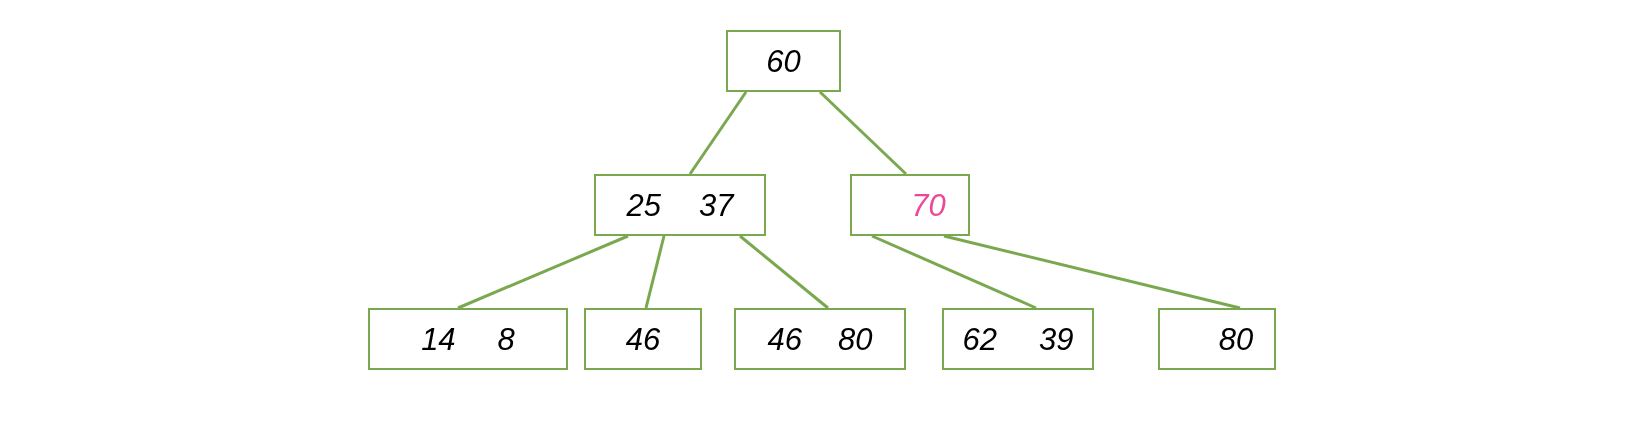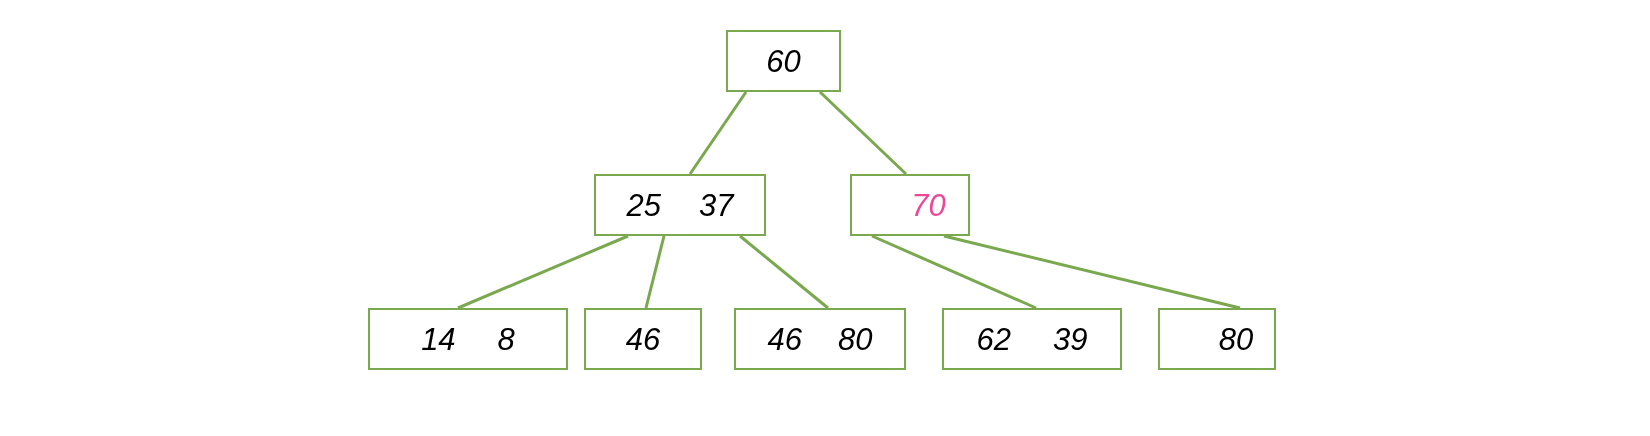--- a/index.html
+++ b/index.html
@@ -91,21 +91,21 @@
         <div class="node-keys" style="gap: 0px;">
           <span class="key" style="color: rgb(0, 0, 0);">46</span>
         </div>
       </div>
       <div class="node" style="left: 734px; top: 308px; width: 172px; height: 62px; border: 2px solid rgb(122, 168, 79); background: rgb(255, 255, 255); justify-content: center;">
         <div class="node-keys" style="gap: 36px;">
           <span class="key" style="color: rgb(0, 0, 0);">46</span>
           <span class="key" style="color: rgb(0, 0, 0);">80</span>
         </div>
       </div>
-      <div class="node" style="left: 942px; top: 308px; width: 180px; height: 62px; border: 2px solid rgb(122, 168, 79); background: rgb(255, 255, 255);">
+      <div class="node" style="left: 942px; top: 308px; width: 152px; height: 62px; border: 2px solid rgb(122, 168, 79); background: rgb(255, 255, 255);">
         <div class="node-keys" style="gap: 42px;">
           <span class="key" style="color: rgb(0, 0, 0);">62</span>
           <span class="key" style="color: rgb(0, 0, 0);">39</span>
         </div>
       </div>
       <div class="node" style="left: 1158px; top: 308px; width: 118px; height: 62px; border: 2px solid rgb(122, 168, 79); background: rgb(255, 255, 255);">
         <div class="node-keys" style="gap: 0px; margin-left: 38px;">
           <span class="key" style="color: rgb(0, 0, 0);">80</span>
         </div>
       </div>

